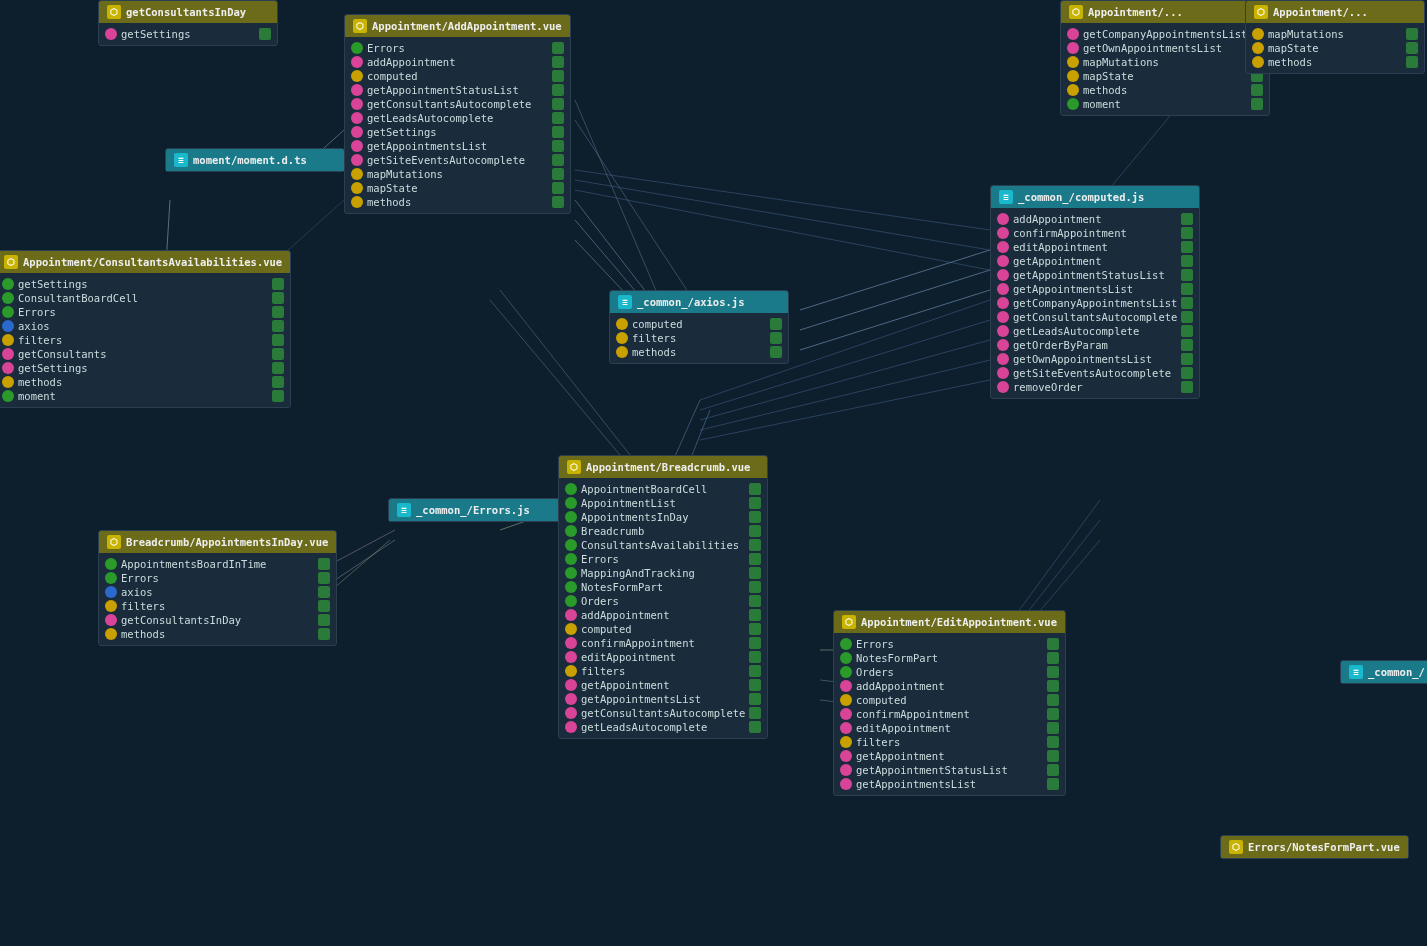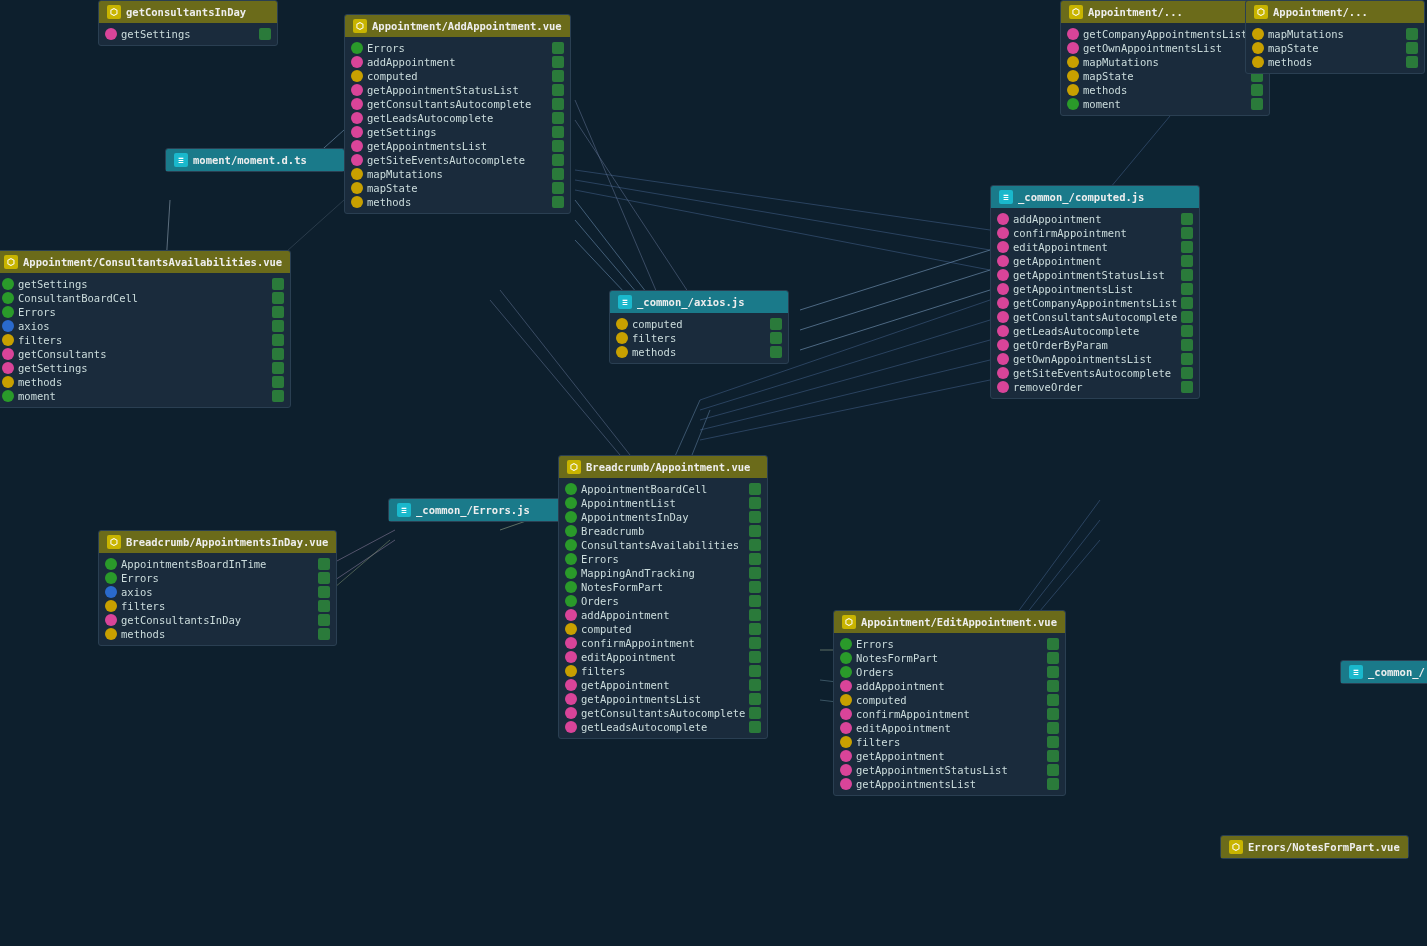--- a/index.html
+++ b/index.html
@@ -328,21 +328,21 @@
     </div>
     <div class="node" style="left: 388px; top: 498px;">
       <div class="node-header teal">
         <span class="node-icon icon-teal">≡</span>
         <span class="node-title-text">_common_/Errors.js</span>
       </div>
     </div>
     <div class="node" style="left: 558px; top: 455px;">
       <div class="node-header olive">
         <span class="node-icon icon-olive">⬡</span>
-        <span class="node-title-text">Breadcrumb/Appointment.vue</span>
+        <span class="node-title-text">Appointment/Breadcrumb.vue</span>
       </div>
       <div class="node-body">
         <div class="node-row">
           <span class="row-icon ri-green"></span>
           <span>AppointmentBoardCell</span>
           <span class="row-badge"></span>
         </div>
         <div class="node-row">
           <span class="row-icon ri-green"></span>
           <span>AppointmentList</span>

